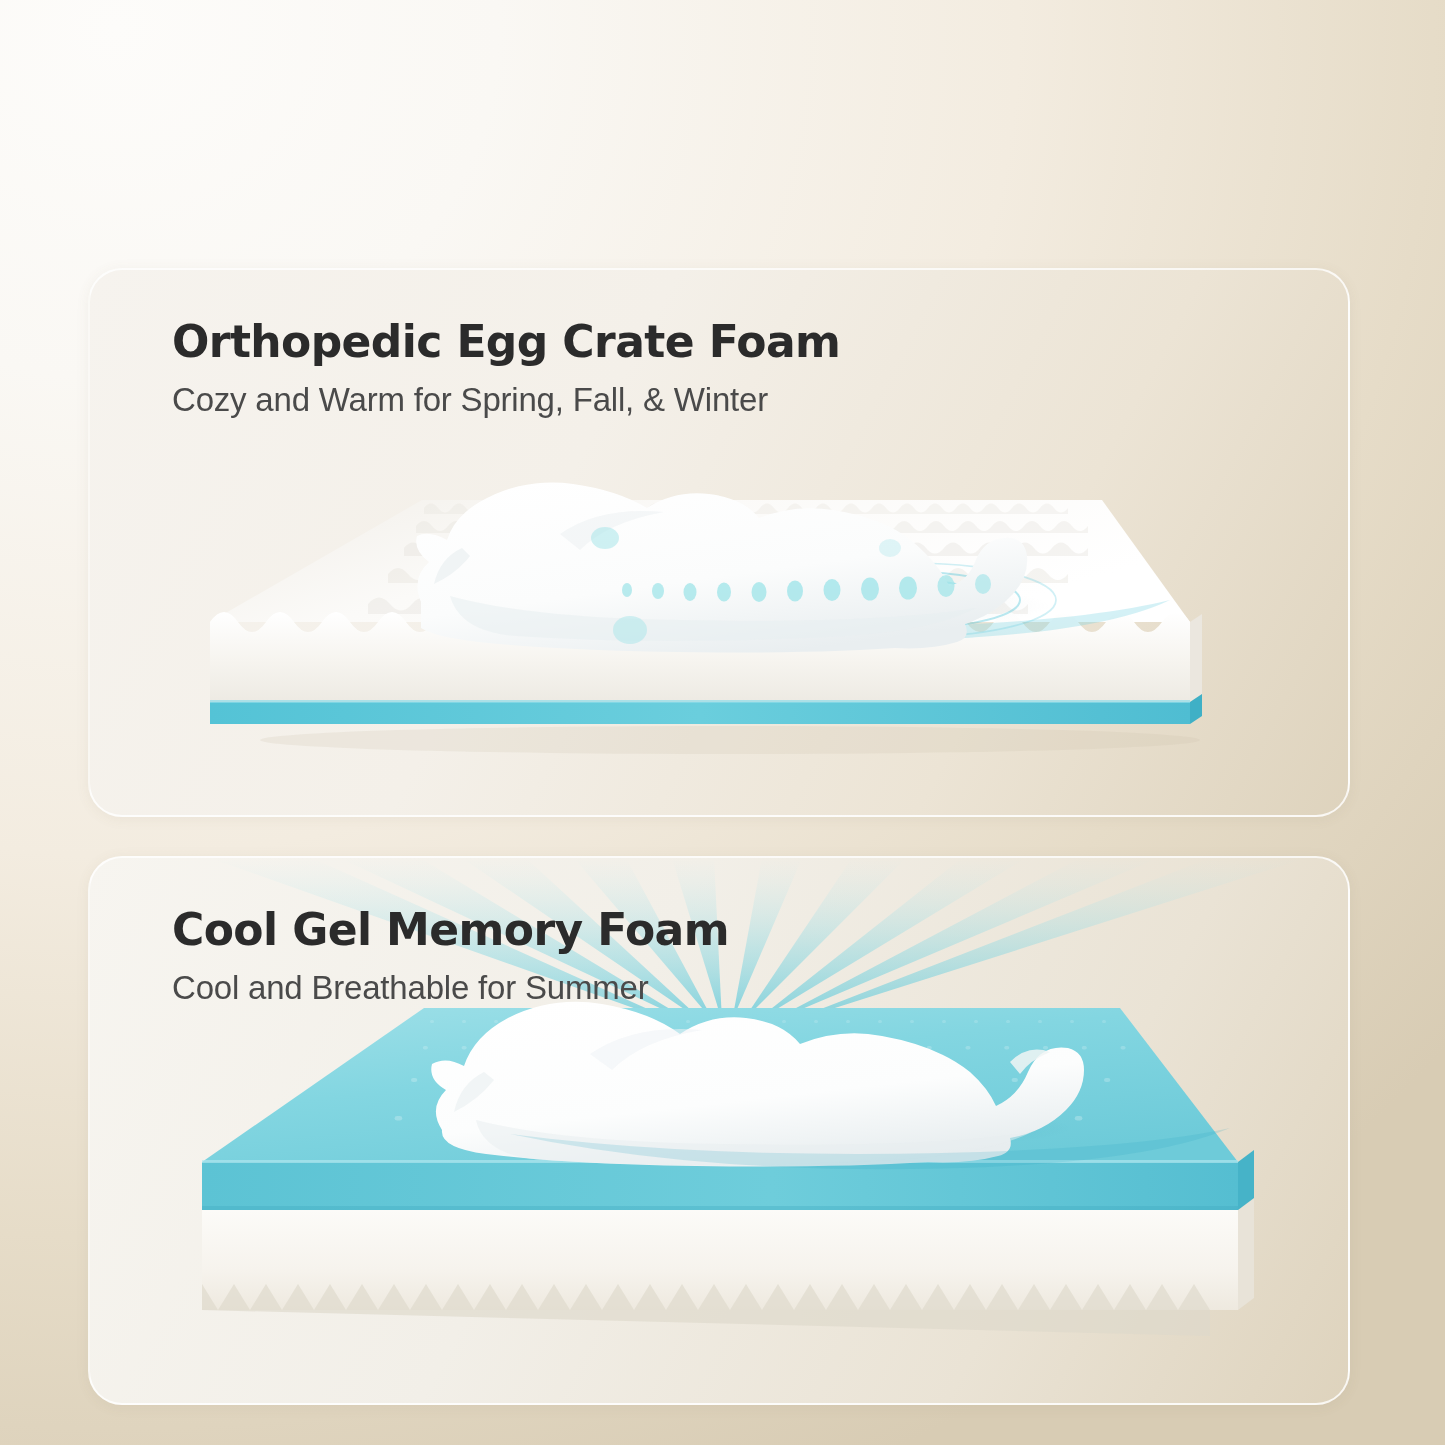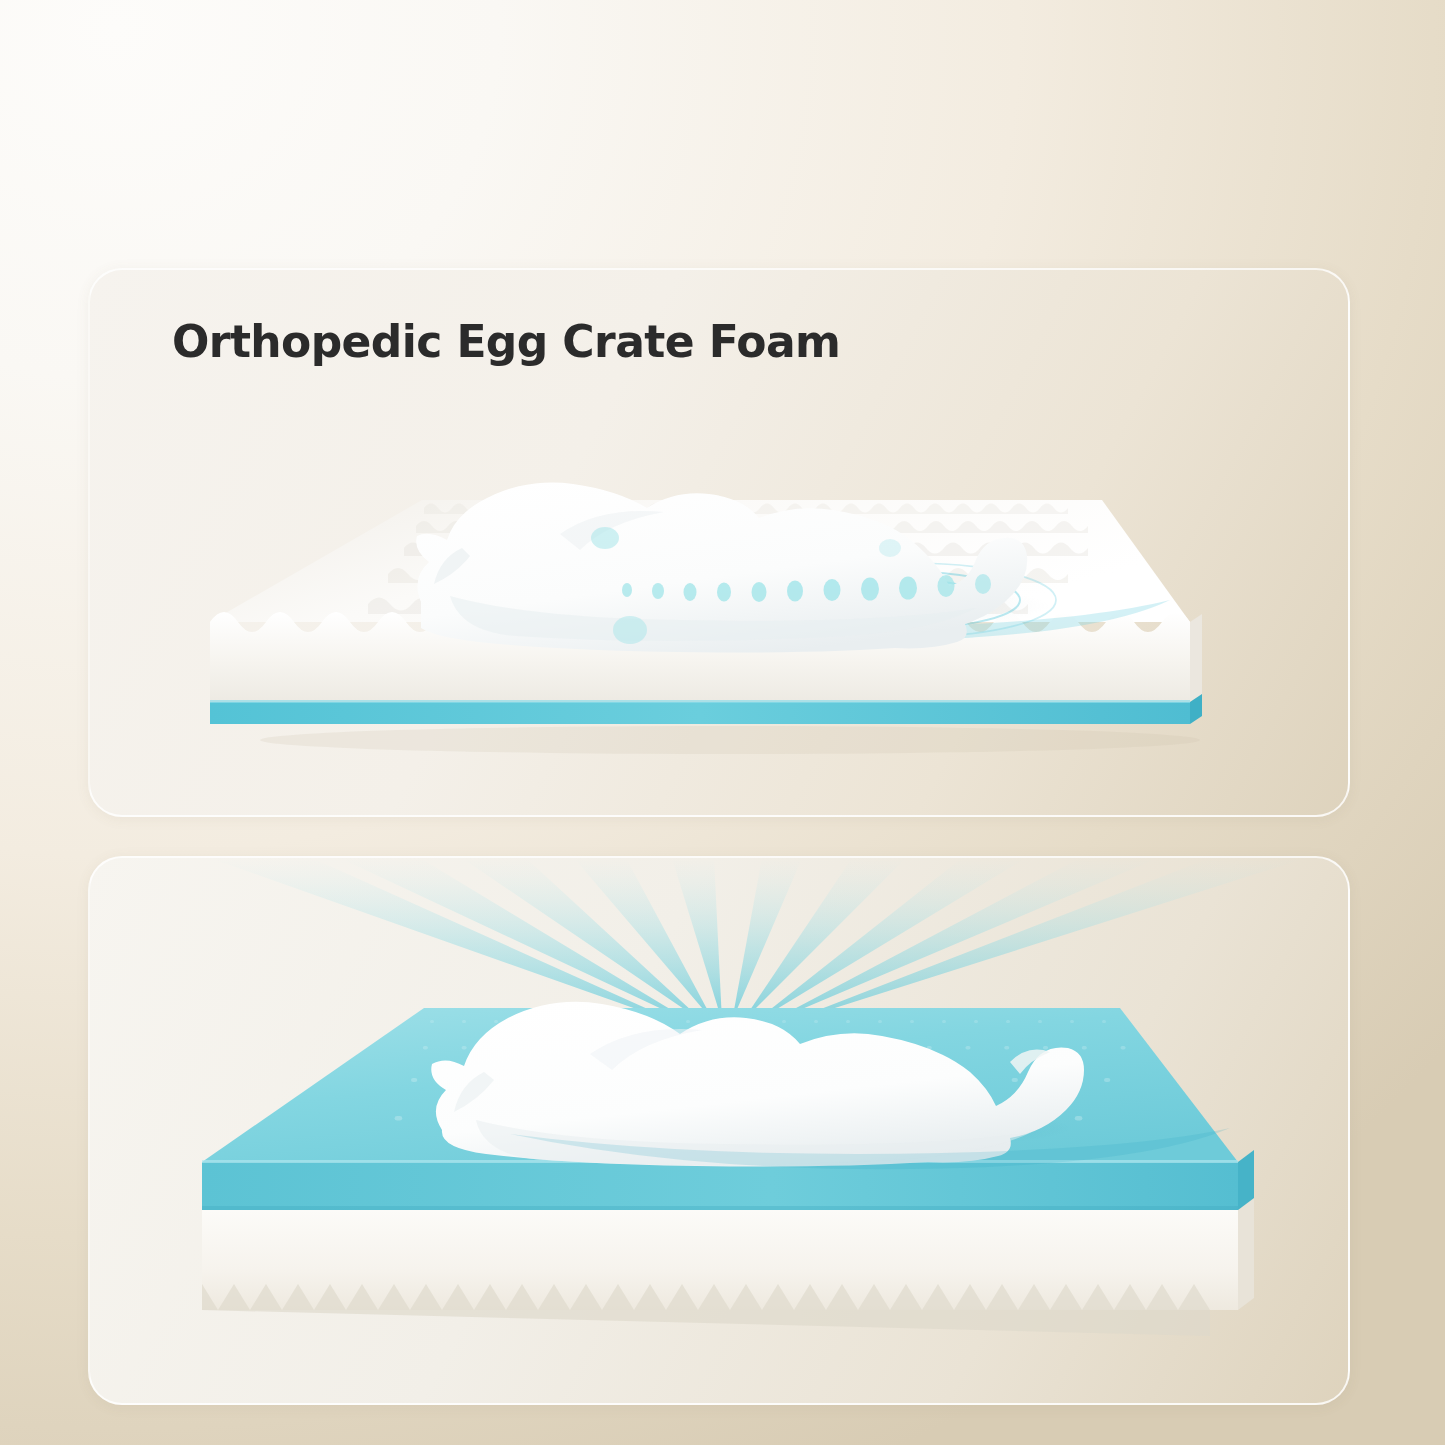--- a/index.html
+++ b/index.html
@@ -201,20 +201,21 @@
             <ellipse cx="515" cy="268" rx="14" ry="11" opacity="0.55"></ellipse>
             <ellipse cx="540" cy="360" rx="17" ry="14" opacity="0.5"></ellipse>
             <ellipse cx="800" cy="278" rx="11" ry="9" opacity="0.35"></ellipse>
           </g>
         </g>
       </svg>
     </div>
 
     <div class="card-head">
       <h2 class="card-title">Orthopedic Egg Crate Foam</h2>
+      <p class="card-sub">Cozy and Warm for Spring, Fall, &amp; Winter</p>
     </div>
   </div>
 
   <div class="card" id="card2">
 
     <div class="illus">
       <svg viewBox="0 0 1258 545" preserveAspectRatio="none" aria-hidden="true">
         <defs>
           <linearGradient id="rayg" x1="0" y1="1" x2="0" y2="0">
             <stop offset="0" stop-color="#4cc4d8" stop-opacity="0.70"></stop>
@@ -433,16 +434,18 @@
           <path fill="#eff3f5" opacity="0.55" d="M500,196 q44,-30 112,-24 q-60,10 -90,40 Z"></path>
           <path fill="#f1f5f6" d="M394,214 q-24,12 -30,40 q24,-12 40,-32 Z"></path>
           <path fill="#f0f4f5" opacity="0.85" d="M920,204 q18,-18 40,-10 q-20,8 -30,22 Z"></path>
         </g>
 
         <path d="M420,276 q200,26 470,18 q170,-6 250,-24 q-80,34 -270,40 q-250,8 -450,-34 Z" fill="#2fa9c0" opacity="0.18"></path>
       </svg>
     </div>
 
     <div class="card-head">
+      <h2 class="card-title">Cool Gel Memory Foam</h2>
+      <p class="card-sub">Cool and Breathable for Summer</p>
     </div>
   </div>
 
 </div>
 
 </body></html>

